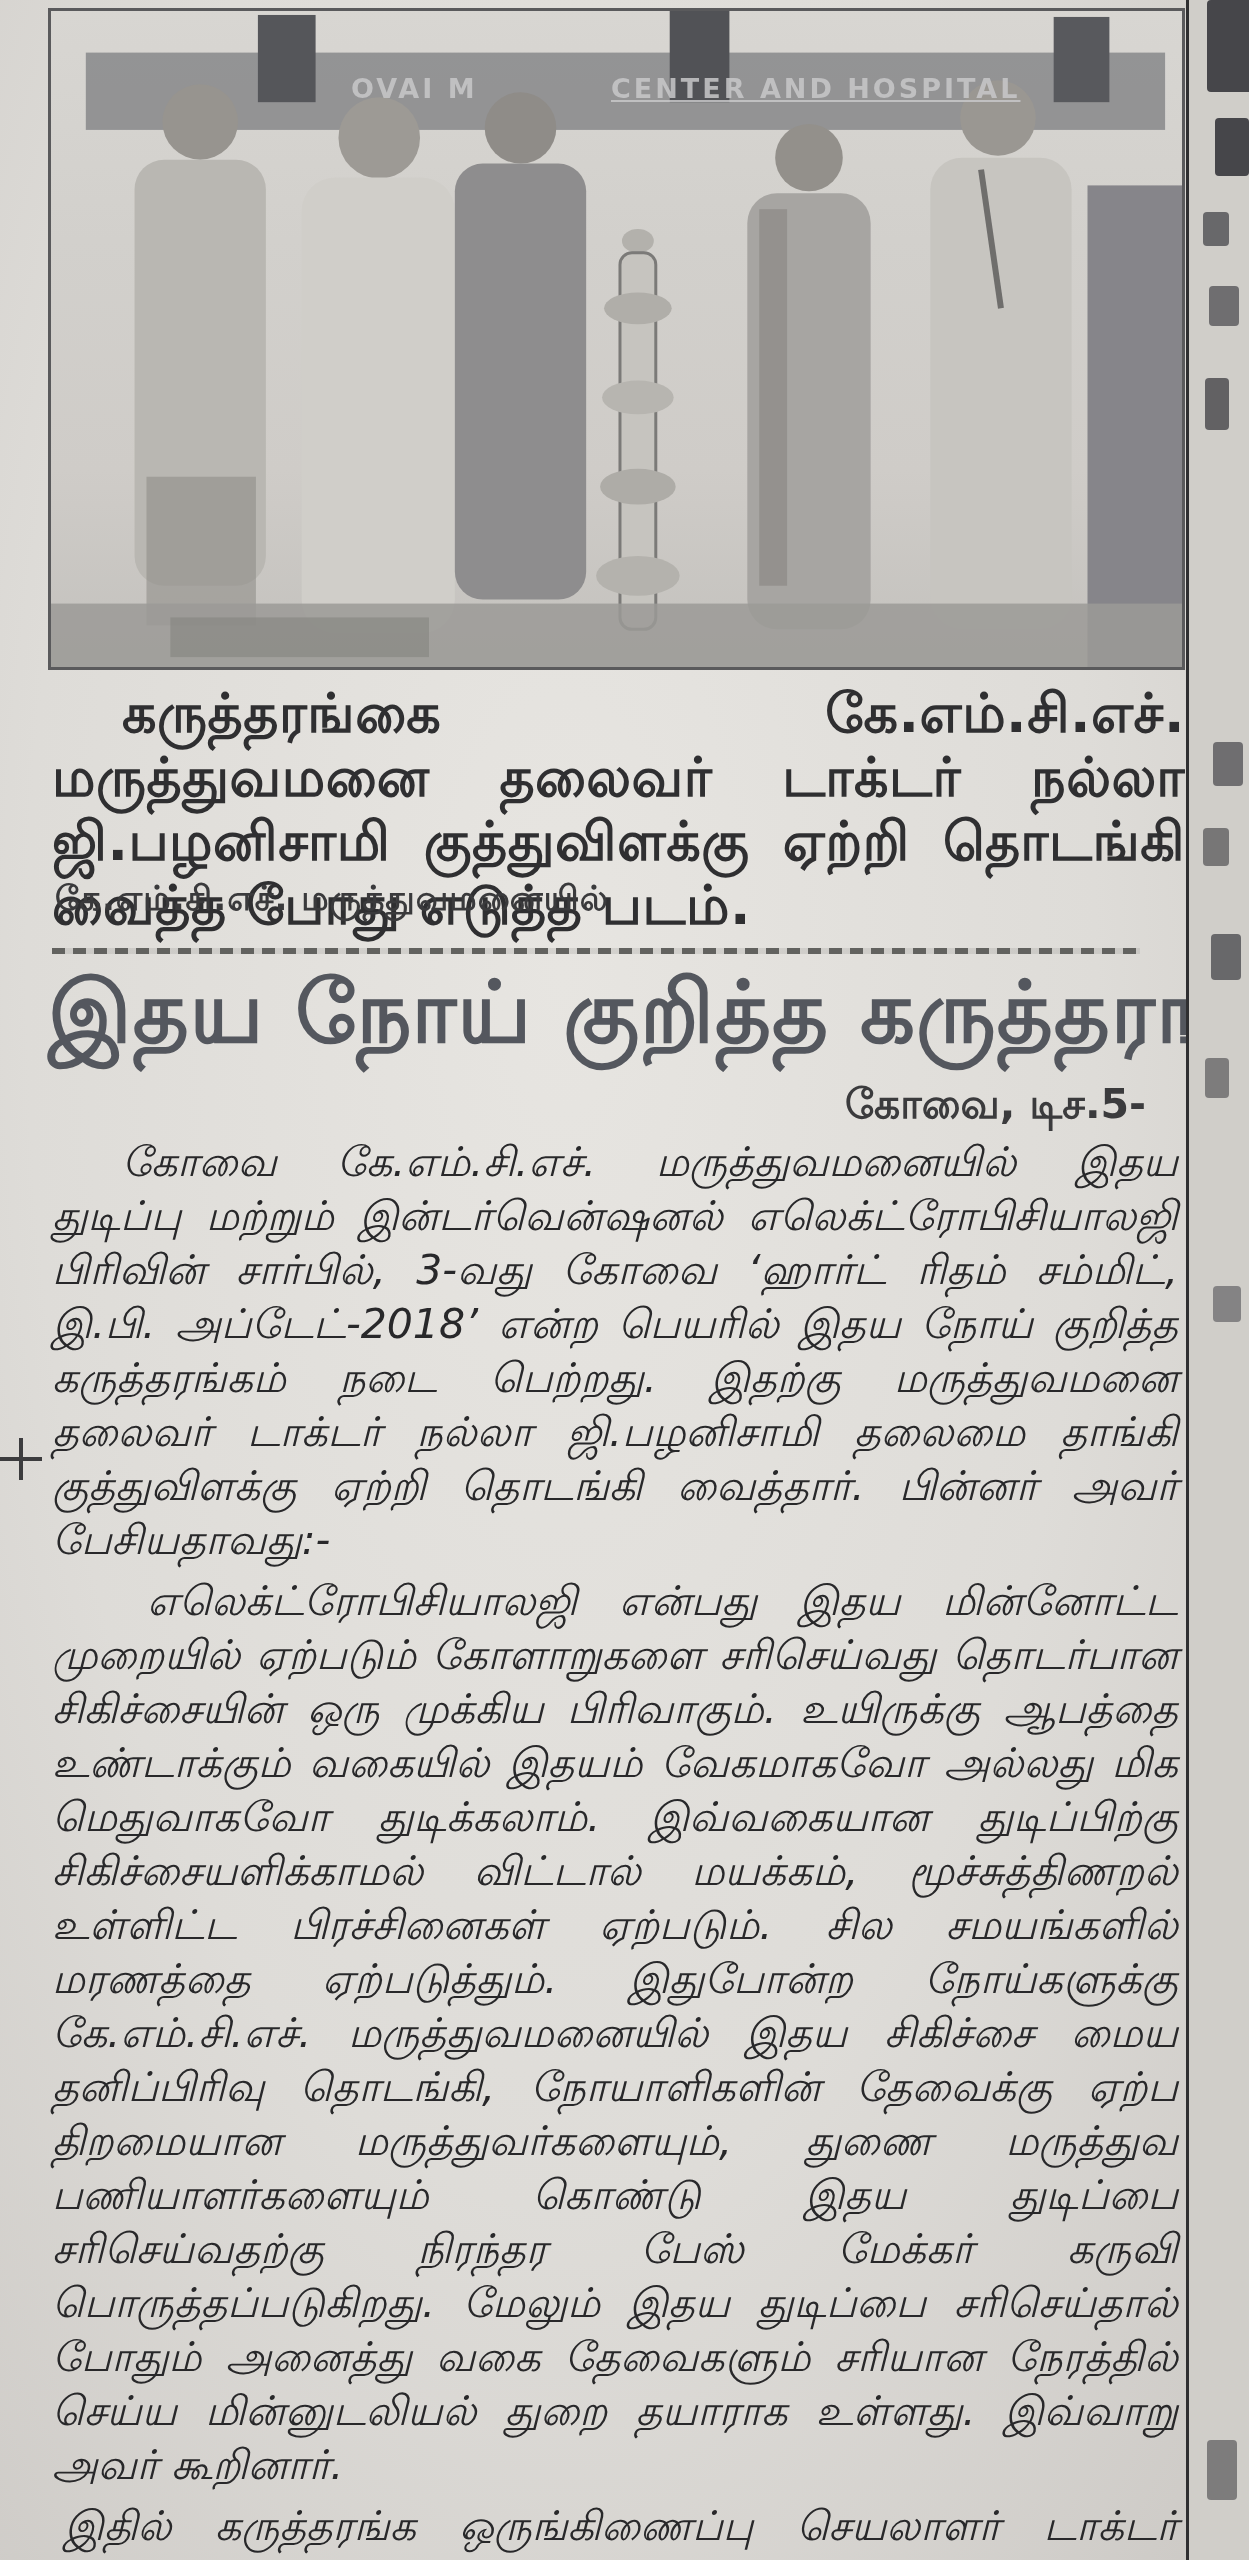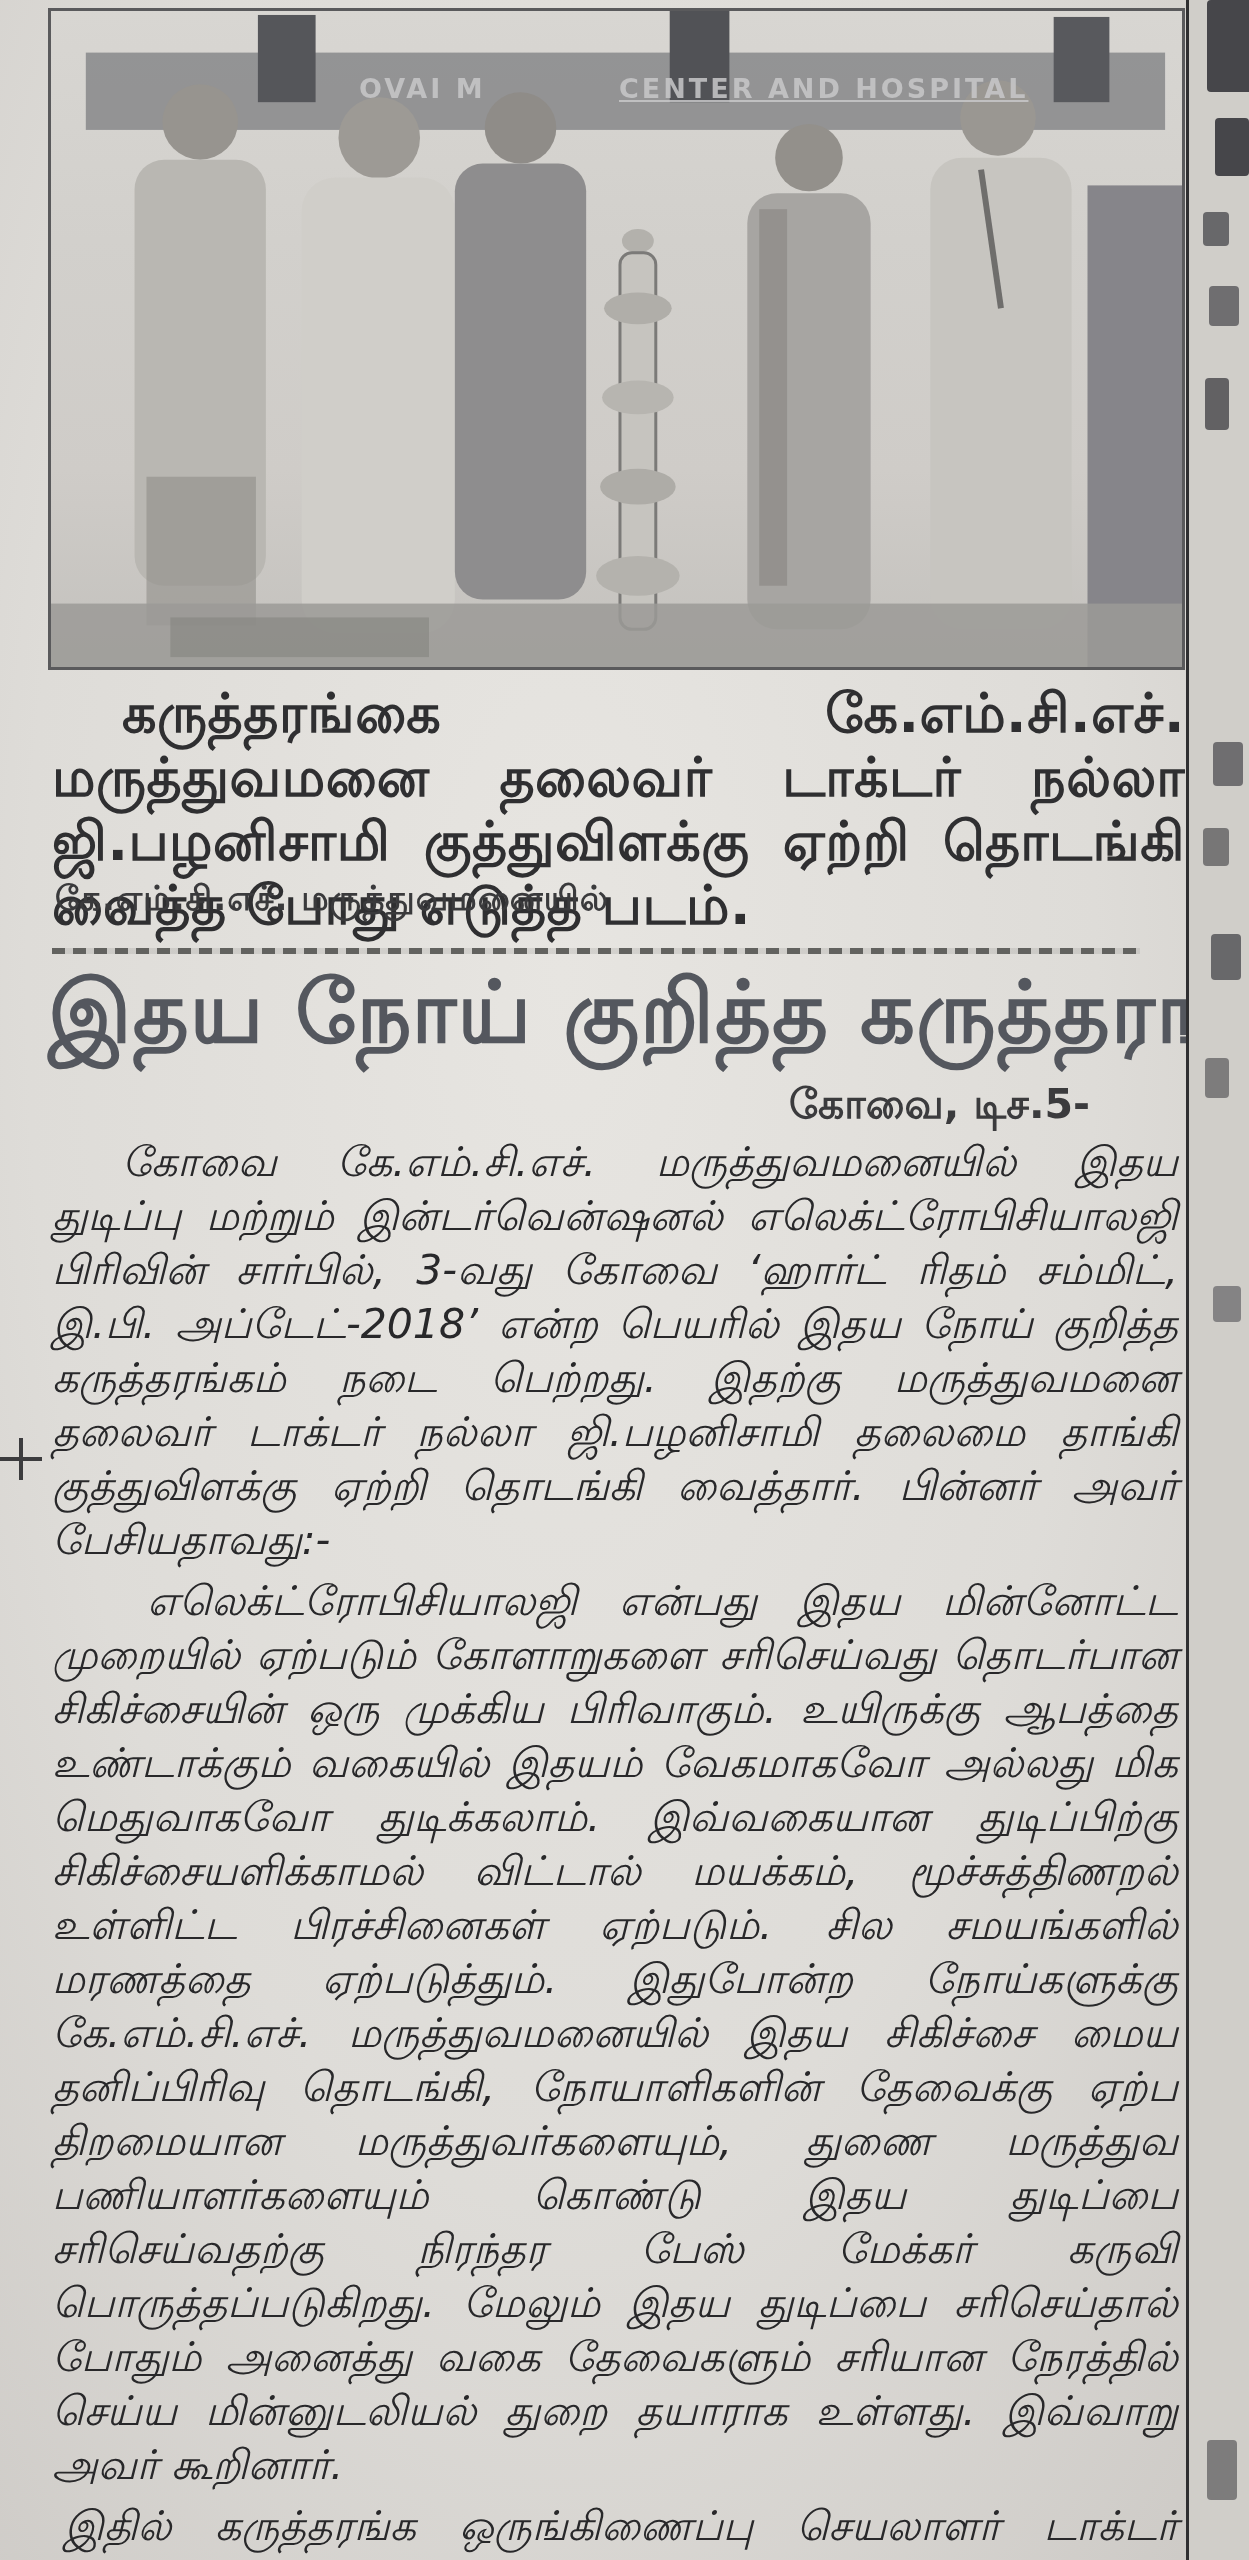--- a/index.html
+++ b/index.html
@@ -11,21 +11,21 @@
   .clip{position:absolute;}
   
   .photo{
     top:8px;left:48px;width:1137px;height:662px;
     background:linear-gradient(180deg,#d8d6d2 0%, #d2d0cc 35%, #cfccc8 70%, #c3c1bd 100%);
     border:3px solid #5a5a5c;box-sizing:border-box;overflow:hidden;
   }
   .photo svg{display:block;width:100%;height:100%;}
   .banner-text{
     position:absolute;top:62px;color:#c8c8ca;font-size:27px;font-weight:700;
-    letter-spacing:3px;opacity:.85;white-space:nowrap;margin-left:8px;
+    letter-spacing:3px;opacity:.85;white-space:nowrap;
   }
   .banner-text.left{left:300px;}
   .banner-text.right{left:560px;text-decoration:underline;}
   
   .caption{
     top:682px;left:52px;width:1133px;
     font-size:54px;line-height:64px;font-weight:700;color:#2f2f31;
     text-align:justify;text-indent:70px;letter-spacing:.5px;
   }
   
@@ -35,21 +35,21 @@
   }
   .rule{
     top:948px;left:52px;width:1088px;height:6px;
     background:repeating-linear-gradient(90deg,#62625f 0 13px,rgba(98,98,95,.15) 13px 21px);
   }
   .headline{
     top:962px;left:48px;width:1140px;
     font-size:86px;font-weight:700;color:#54575e;letter-spacing:1px;white-space:nowrap;
   }
   .dateline{
-    top:1080px;left:45px;width:1140px;box-sizing:border-box;padding-right:95px;
+    top:1080px;left:45px;width:1140px;box-sizing:border-box;padding-right:39px;
     font-size:41px;font-weight:700;color:#3b3b3d;text-align:right;
   }
   
   .body-text{
     top:1128px;left:45px;width:1140px;
     font-size:41px;line-height:54px;color:#28282a;text-align:justify;
   }
   .body-text p{margin:7px;font-style:italic;}
   .body-text p.p1{text-indent:70px;}
   .body-text p.p2{text-indent:95px;}

